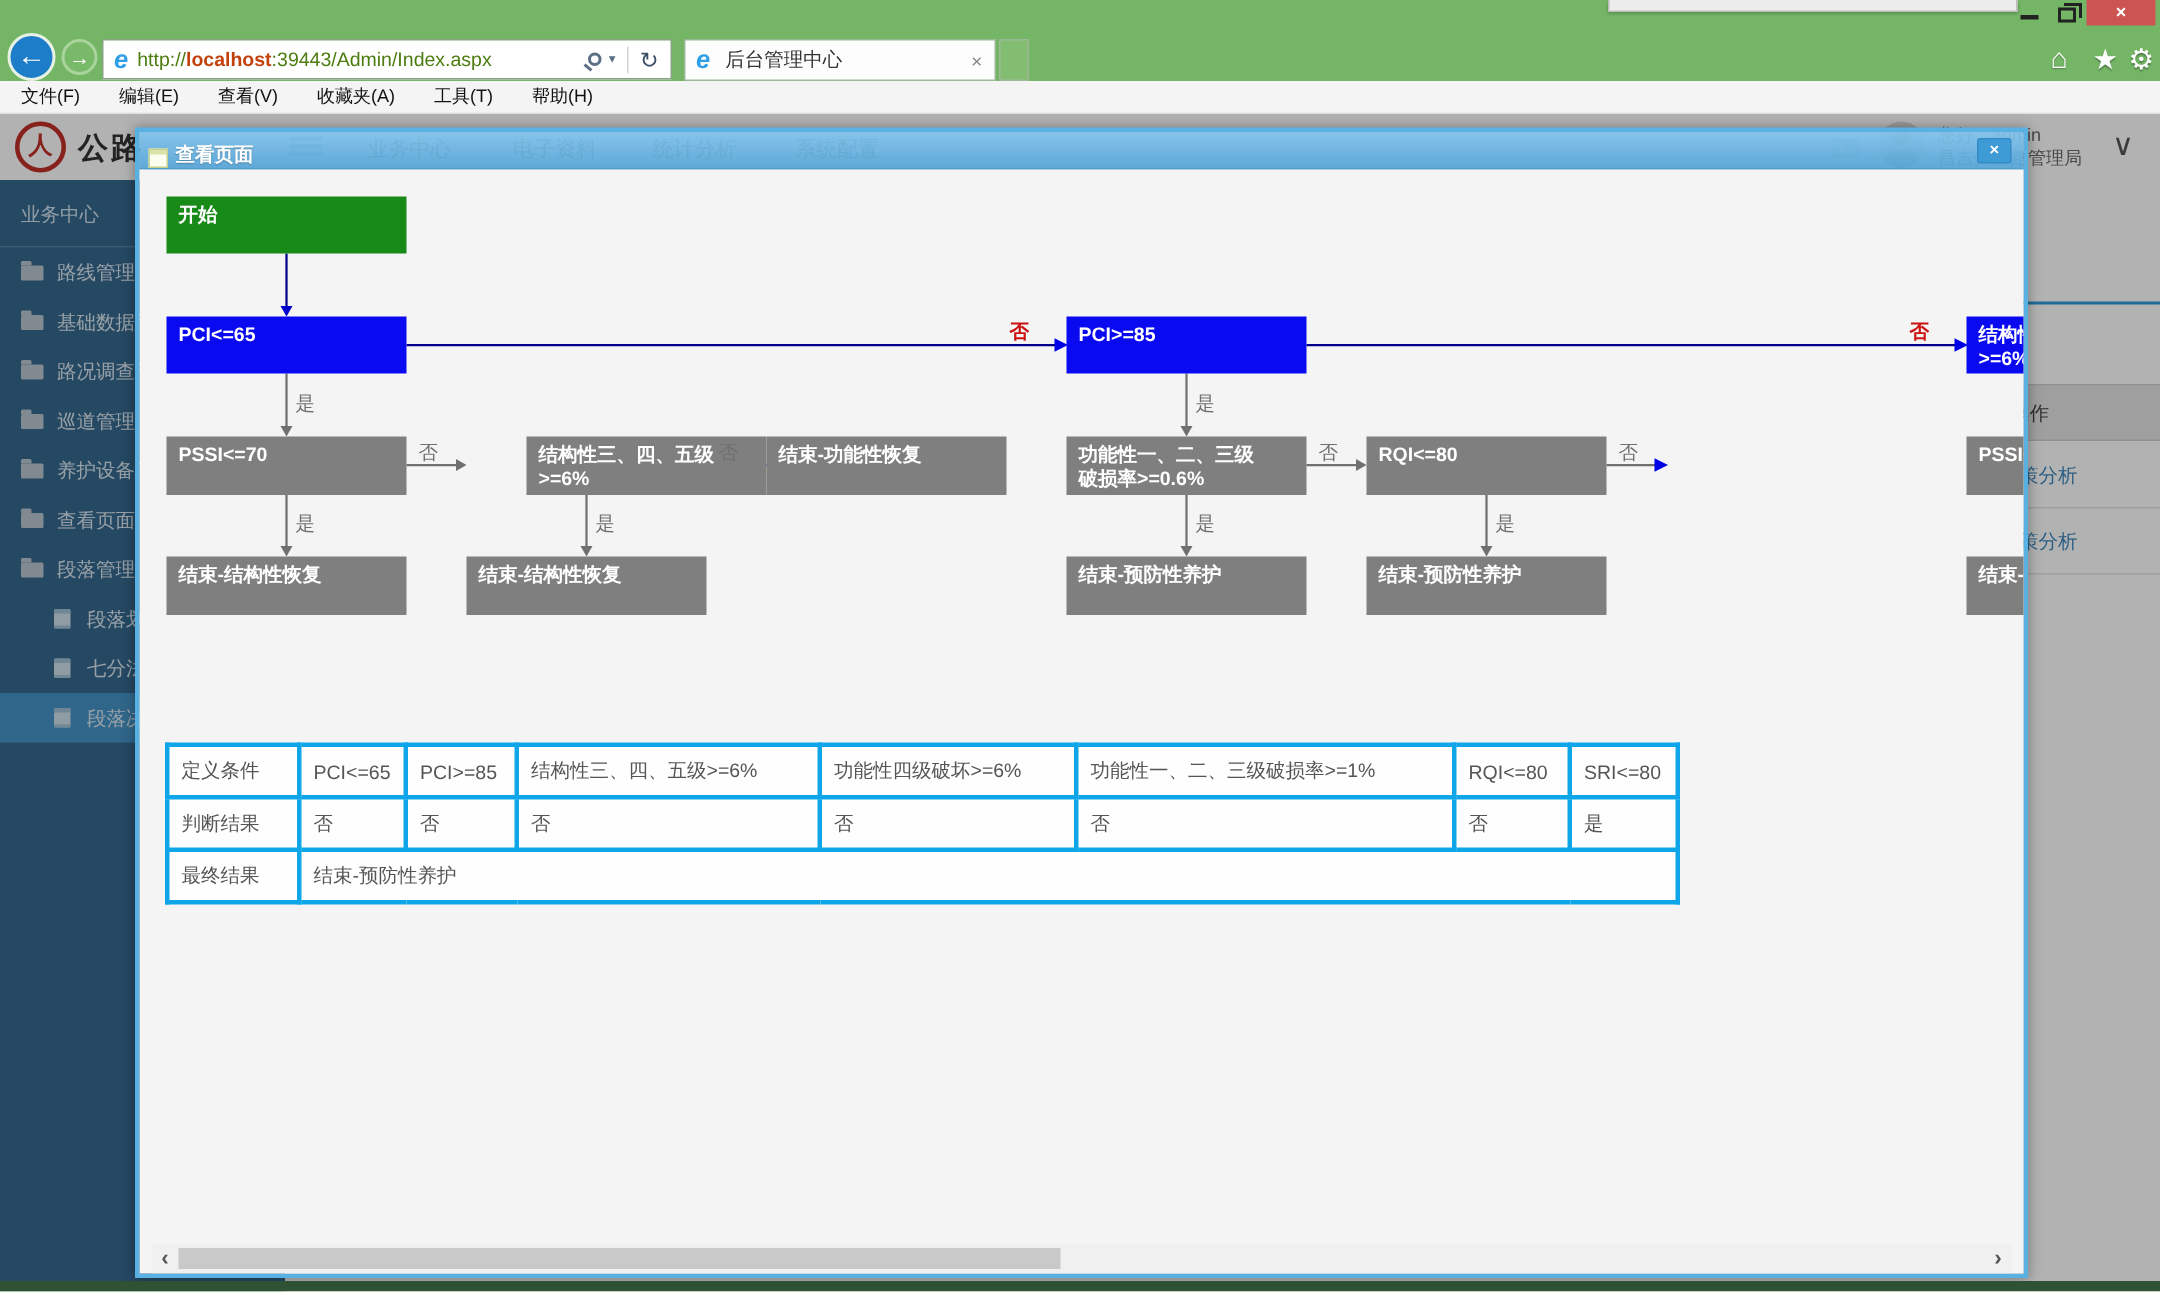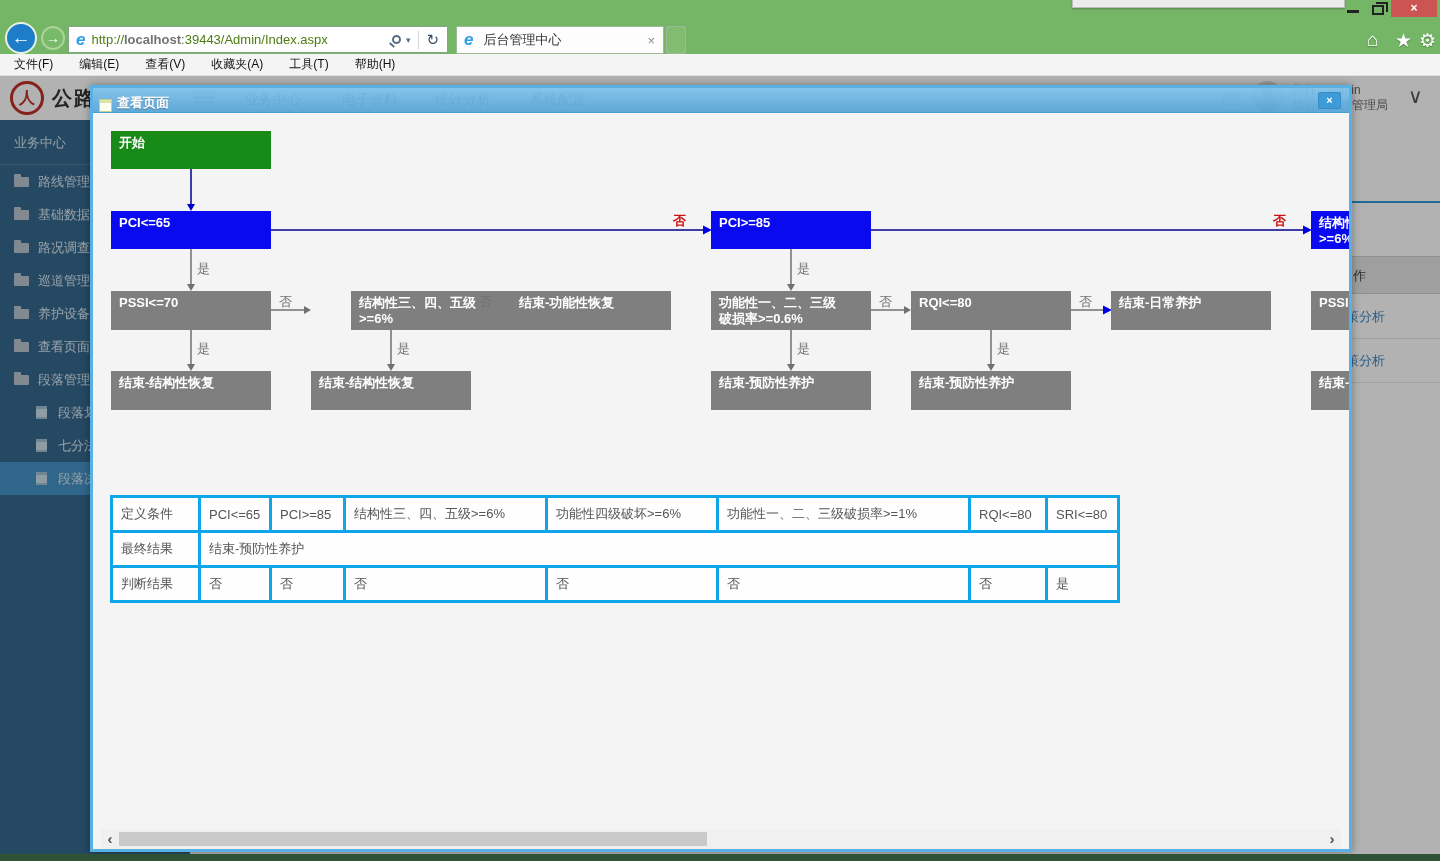--- a/index.html
+++ b/index.html
@@ -11,21 +11,21 @@
   .chrome { position:absolute; top:0; left:0; width:1440px; height:54px; background:#74b566; }
   .top-strip { position:absolute; top:0; left:1072px; width:273px; height:8px; background:#ececec; border:1px solid #bdbdbd; border-top:none; box-shadow:0 1px 2px rgba(0,0,0,.25); }
   .win-min { position:absolute; top:10px; left:1347px; width:12px; height:3px; background:#222; }
   .win-restore { position:absolute; top:5px; left:1372px; width:12px; height:10px; border:2px solid #222; background:transparent; }
   .win-restore:before { content:""; position:absolute; top:-5px; left:2px; width:10px; height:8px; border:2px solid #222; border-bottom:none; border-left:none; }
   .win-close { position:absolute; top:0; left:1391px; width:46px; height:17px; background:#cc5452; color:#fff; font-size:12px; font-weight:bold; text-align:center; line-height:16px; }
   .nav-back { position:absolute; top:22px; left:5px; width:32px; height:32px; border-radius:50%; background:#1e7dc8; border:2px solid #e8f2e4; color:#fff; font-size:19px; font-weight:bold; text-align:center; line-height:28px; }
   .nav-fwd { position:absolute; top:26px; left:41px; width:24px; height:24px; border-radius:50%; background:#79b96a; border:2px solid #a9d49b; color:#fff; font-size:14px; font-weight:bold; text-align:center; line-height:20px; }
   .urlbar { position:absolute; top:26px; left:68px; width:380px; height:27px; background:#fff; border:1px solid #88a383; display:flex; align-items:center; font-size:13px; }
   .ie-e { font-style:italic; font-weight:bold; color:#2e9fe6; font-size:17px; margin:0 6px 0 7px; }
-  .url-gray { color:#4d7c0f; } .url-host { color:#737373; font-weight:bold; }
+  .url-gray { color:#4d7c0f; } .url-host { color:#c2410c; font-weight:bold; }
   .mag { position:relative; width:9px; height:9px; border:2px solid #5a6f86; border-radius:50%; margin-left:auto; }
   .mag:after { content:""; position:absolute; left:-5px; top:7px; width:6px; height:2px; background:#5a6f86; transform:rotate(40deg); }
   .caret-down { color:#5a6f86; font-size:9px; margin:0 6px 0 5px; }
   .refresh { color:#3a4f66; font-size:15px; margin:0 8px 0 2px; border-left:1px solid #d5d5d5; padding-left:7px; }
   .tab { position:absolute; top:26px; left:456px; width:208px; height:28px; background:#fdfdfd; border:1px solid #9cb996; display:flex; align-items:center; font-size:13px; color:#333; }
   .tab .title { margin-left:4px; }
   .tab .close { margin-left:auto; margin-right:8px; color:#8a8a8a; font-size:13px; }
   .tab-stub { position:absolute; top:26px; left:666px; width:20px; height:28px; background:#83bd72; border:1px solid #9cb996; }
   .chrome-ico { position:absolute; top:29px; color:#fff; font-size:19px; text-shadow:0 1px 1px rgba(0,0,0,.3); }
   .menubar { position:absolute; top:54px; left:0; width:1440px; height:22px; background:#f4f4f4; border-bottom:1px solid #e0e0e0; display:flex; align-items:center; font-size:12px; color:#111; }
@@ -227,21 +227,20 @@
           <div class="node n-blue" style="left:618px; top:98px;">PCI&gt;=85</div>
           <div class="node n-blue" style="left:1218px; top:98px;">结构性
 &gt;=6%</div>
           <div class="node n-gray" style="left:18px; top:178px;">PSSI&lt;=70</div>
           <div class="node n-gray" style="left:218px; top:178px;margin-left:40px;">结构性三、四、五级
 &gt;=6%</div>
           <div class="node n-gray" style="left:418px; top:178px;">结束-功能性恢复</div>
           <div class="node n-gray" style="left:618px; top:178px;">功能性一、二、三级
 破损率&gt;=0.6%</div>
           <div class="node n-gray" style="left:818px; top:178px;">RQI&lt;=80</div>
-          <div class="node n-gray" style="left:1018px; top:178px;">结束-日常养护</div>
           <div class="node n-gray" style="left:1218px; top:178px;">PSSI&lt;=70</div>
           <div class="node n-gray" style="left:18px; top:258px;">结束-结构性恢复</div>
           <div class="node n-gray" style="left:218px; top:258px;">结束-结构性恢复</div>
           <div class="node n-gray" style="left:618px; top:258px;">结束-预防性养护</div>
           <div class="node n-gray" style="left:818px; top:258px;">结束-预防性养护</div>
           <div class="node n-gray" style="left:1218px; top:258px;">结束-</div>
 
           <span class="elabel red" style="left:580px; top:99px;">否</span>
           <span class="elabel red" style="left:1180px; top:99px;">否</span>
           <span class="elabel" style="left:104px; top:147px;">是</span>
@@ -272,32 +271,32 @@
             <td>定义条件</td>
             <td>PCI&lt;=65</td>
             <td>PCI&gt;=85</td>
             <td>结构性三、四、五级&gt;=6%</td>
             <td>功能性四级破坏&gt;=6%</td>
             <td>功能性一、二、三级破损率&gt;=1%</td>
             <td>RQI&lt;=80</td>
             <td>SRI&lt;=80</td>
           </tr>
           <tr>
+            <td>判断结果</td>
+            <td>否</td>
+            <td>否</td>
+            <td>否</td>
+            <td>否</td>
+            <td>否</td>
+            <td>否</td>
+            <td>是</td>
+          </tr>
+          <tr>
             <td>最终结果</td>
             <td colspan="7">结束-预防性养护</td>
-          </tr>
-          <tr>
-            <td>判断结果</td>
-            <td>否</td>
-            <td>否</td>
-            <td>否</td>
-            <td>否</td>
-            <td>否</td>
-            <td>否</td>
-            <td>是</td>
           </tr>
         </tbody>
           </table>
 
         <div class="hscroll">
           <div class="hs-left">‹</div>
           <div class="hs-thumb"></div>
           <div class="hs-right">›</div>
         </div>
 

